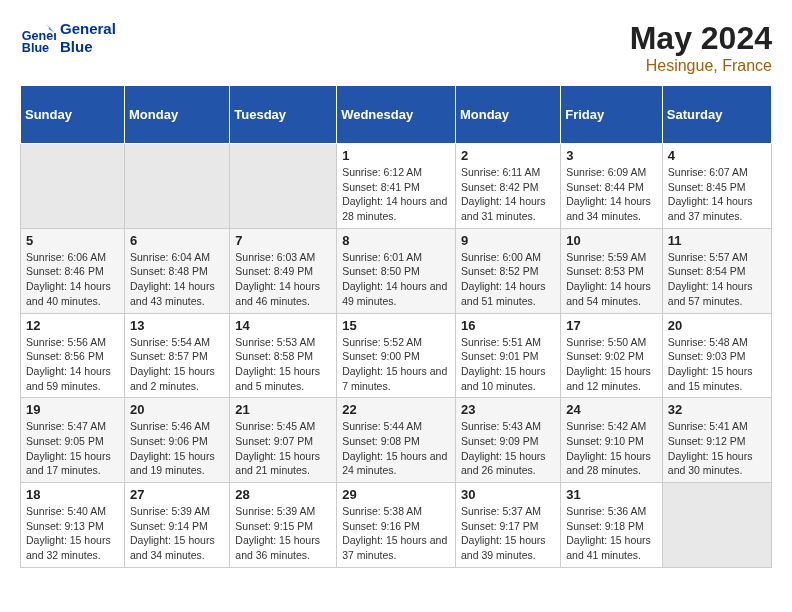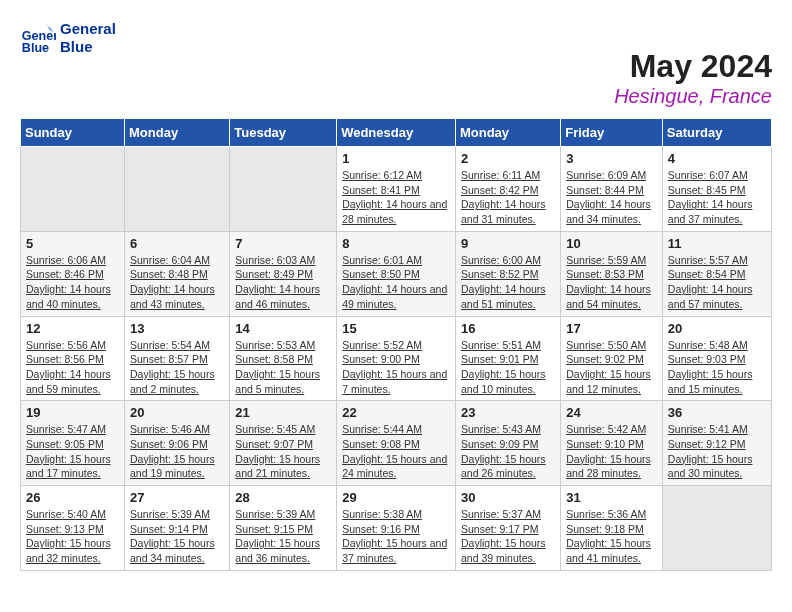--- a/index.html
+++ b/index.html
@@ -20,41 +20,39 @@
       display: flex;
       align-items: center;
       gap: 4px;
     }
     .logo-icon {
       width: 36px;
       height: 36px;
     }
     .title-area {
       text-align: right;
-      margin-top: 28px;
     }
     .main-title {
       font-size: 32px;
       font-weight: bold;
       color: #222;
     }
     .subtitle {
-      font-size: 20px;
-      color: #a21caf;
-      font-style: italic;
+      font-size: 16px;
+      color: #a16207;
     }
     table {
       width: 100%;
       border-collapse: collapse;
       font-size: 11px;
     }
     thead tr th {
       background-color: #2255aa;
       color: #fff;
-      padding: 6px 4px;
+      padding: 21px 4px;
       text-align: left;
       font-size: 13px;
       font-weight: bold;
       border: 1px solid #fff;
     }
     tbody tr td {
       border: 1px solid #ccc;
       padding: 4px 5px;
       vertical-align: top;
       min-height: 80px;
@@ -67,21 +65,20 @@
       font-size: 13px;
       font-weight: bold;
       color: #222;
       display: block;
       margin-bottom: 2px;
     }
     .day-info {
       font-size: 10.5px;
       color: #333;
       line-height: 1.4;
-      text-decoration: underline;
     }
     .empty-cell {
       background: #e8e8e8 !important;
     }
   </style>
 </head>
 <body>
 
 <div class="header-area">
   <div class="logo">
@@ -311,31 +308,31 @@
         </td>
         <td>
           <span class="day-num">24</span>
         <div class="day-info">
           Sunrise: 5:42 AM<br>
           Sunset: 9:10 PM<br>
           Daylight: 15 hours and 28 minutes.
         </div>
         </td>
         <td>
-          <span class="day-num">36</span>
+          <span class="day-num">32</span>
         <div class="day-info">
           Sunrise: 5:41 AM<br>
           Sunset: 9:12 PM<br>
           Daylight: 15 hours and 30 minutes.
         </div>
         </td>
       </tr>
       <tr>
         <td>
-          <span class="day-num">26</span>
+          <span class="day-num">18</span>
         <div class="day-info">
           Sunrise: 5:40 AM<br>
           Sunset: 9:13 PM<br>
           Daylight: 15 hours and 32 minutes.
         </div>
         </td>
         <td>
           <span class="day-num">27</span>
         <div class="day-info">
           Sunrise: 5:39 AM<br>

